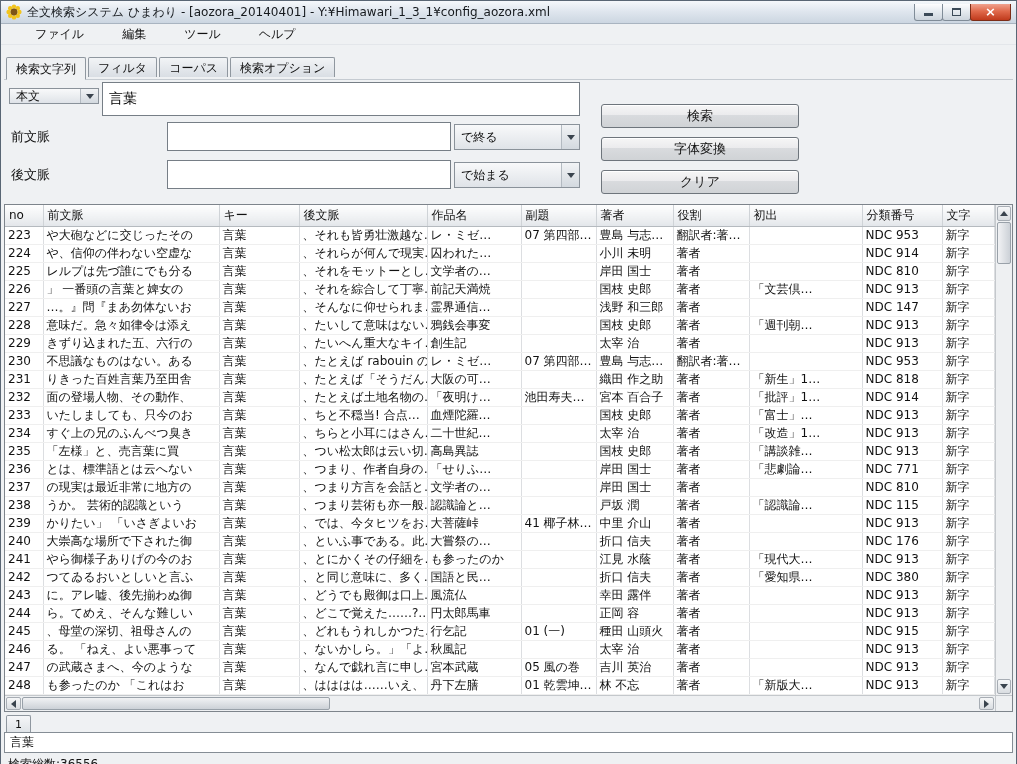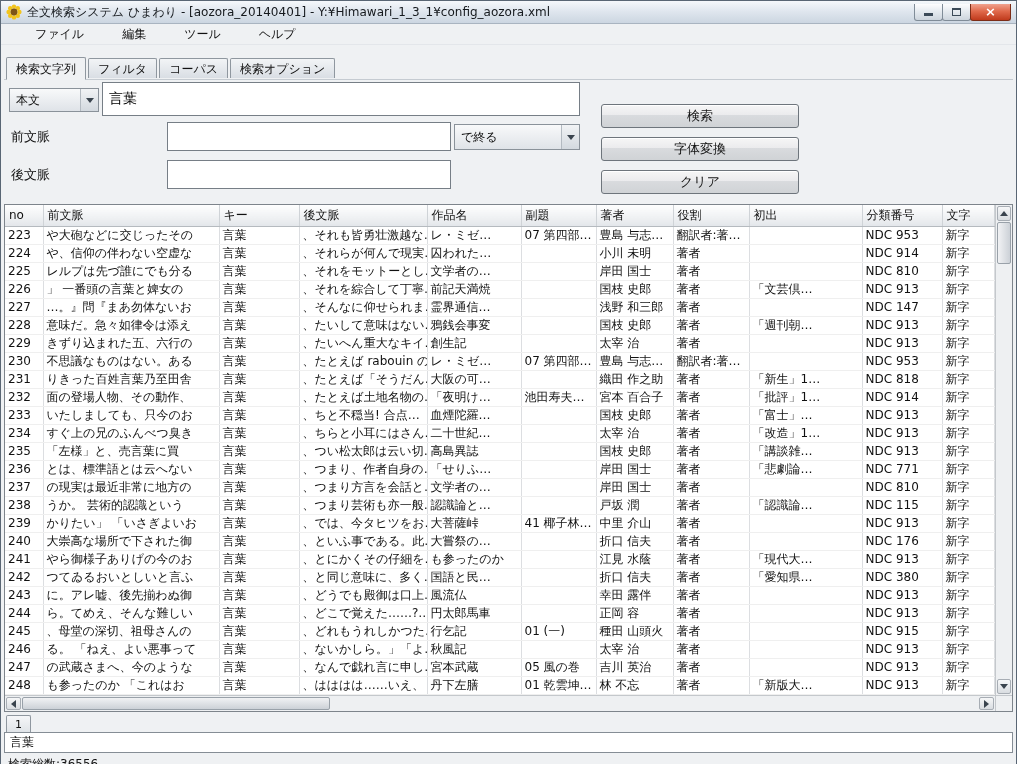--- a/index.html
+++ b/index.html
@@ -19,30 +19,30 @@
   .glyph-max { width:9px; height:8px; border:1px solid #3c4a58; border-top-width:2px; }
   .glyph-close { color:#fff; font-size:13px; font-weight:bold; line-height:15px; }
 
   
   .menubar { height:21px; background:#eff1f3; display:flex; align-items:center; padding-left:3px; flex:0 0 auto; border-bottom:1px solid #e3e6ea; }
   .menu-item { padding:0 7px; height:21px; line-height:21px; font-size:12px; cursor:default;margin-left:24px; }
 
   .window-body { flex:1; padding:0 3px 3px 3px; display:flex; flex-direction:column; background:#eff1f3; }
 
   
-  .tabstrip { margin-top:12px; height:23px; display:flex; align-items:center; padding-left:2px; border-bottom:1px solid #c5cbd1; flex:0 0 auto;font-family:Liberation Serif, serif; }
+  .tabstrip { margin-top:12px; height:23px; display:flex; align-items:flex-start; padding-left:2px; border-bottom:1px solid #c5cbd1; flex:0 0 auto;font-family:Liberation Serif, serif; }
   .tab { border:1px solid #8f979f; border-bottom:none; background:linear-gradient(#f2f4f6,#d9dee4); padding:0 9px; height:20px; line-height:20px; font-size:12px; margin-right:2px; border-radius:2px 2px 0 0; cursor:default; }
   .tab.active { background:#eff1f3; height:23px; line-height:22px; margin-bottom:-1px; border-bottom:1px solid #eff1f3; }
 
   
   .search-panel { position:relative; height:116px; flex:0 0 auto; }
   .combo { position:absolute; border:1px solid #8a929a; background:linear-gradient(#f8f9fa,#dfe3e8); display:flex; align-items:center; font-size:12px; padding-left:6px; cursor:default; }
   .combo .arrow-btn { margin-left:auto; width:18px; align-self:stretch; display:flex; align-items:center; justify-content:center; border-left:1px solid #b3bac1; background:linear-gradient(#f1f3f5,#d3d9df); }
   .tri-down { width:0; height:0; border-left:4px solid transparent; border-right:4px solid transparent; border-top:5px solid #3a444e; }
-  .combo-target { left:5px; top:8px; width:90px; height:24px; }
+  .combo-target { left:5px; top:8px; width:90px; height:16px; }
   .combo-pre  { left:450px; top:44px; width:126px; height:26px; }
   .combo-post { left:450px; top:82px; width:126px; height:26px; }
   .query-input { position:absolute; left:98px; top:2px; width:478px; height:34px; border:1px solid #767e86; background:#fff; font-family:inherit; font-size:14px; padding:0 6px; }
   .ctx-label { position:absolute; left:7px; font-size:13px; }
   .ctx-label.pre { top:48px; } .ctx-label.post { top:86px; }
   .ctx-input { position:absolute; left:163px; width:284px; height:29px; border:1px solid #767e86; background:#fff; font-family:inherit; font-size:13px; padding:0 5px; }
   .ctx-input.pre { top:42px; } .ctx-input.post { top:80px; }
   .btn { position:absolute; left:597px; width:198px; height:24px; border:1px solid #6e757c; border-radius:3px; background:linear-gradient(#f6f6f6,#ebebed 45%,#d9dbde 46%,#d0d3d6); font-size:13px; display:flex; align-items:center; justify-content:center; cursor:default; box-shadow:inset 0 1px 0 #fff; }
   .btn-search { top:24px; } .btn-glyph { top:57px; } .btn-clear { top:90px; }
 
@@ -138,20 +138,26 @@
       <input class="ctx-input pre" value="" style="">
       <div class="combo combo-pre">
         <span>で終る</span>
         <span class="arrow-btn">
             <span class="tri-down"></span>
           </span>
       </div>
 
       <span class="ctx-label post">後文脈</span>
       <input class="ctx-input post" value="" style="">
+      <div class="combo combo-post">
+        <span>で始まる</span>
+        <span class="arrow-btn">
+            <span class="tri-down"></span>
+          </span>
+      </div>
 
       <div class="btn btn-glyph">字体変換</div>
       <div class="btn btn-search">検索</div>
       <div class="btn btn-clear">クリア</div>
     </div>
 
     <div class="table-wrap">
       <table>
         <colgroup>
           <col style="width:38px">

